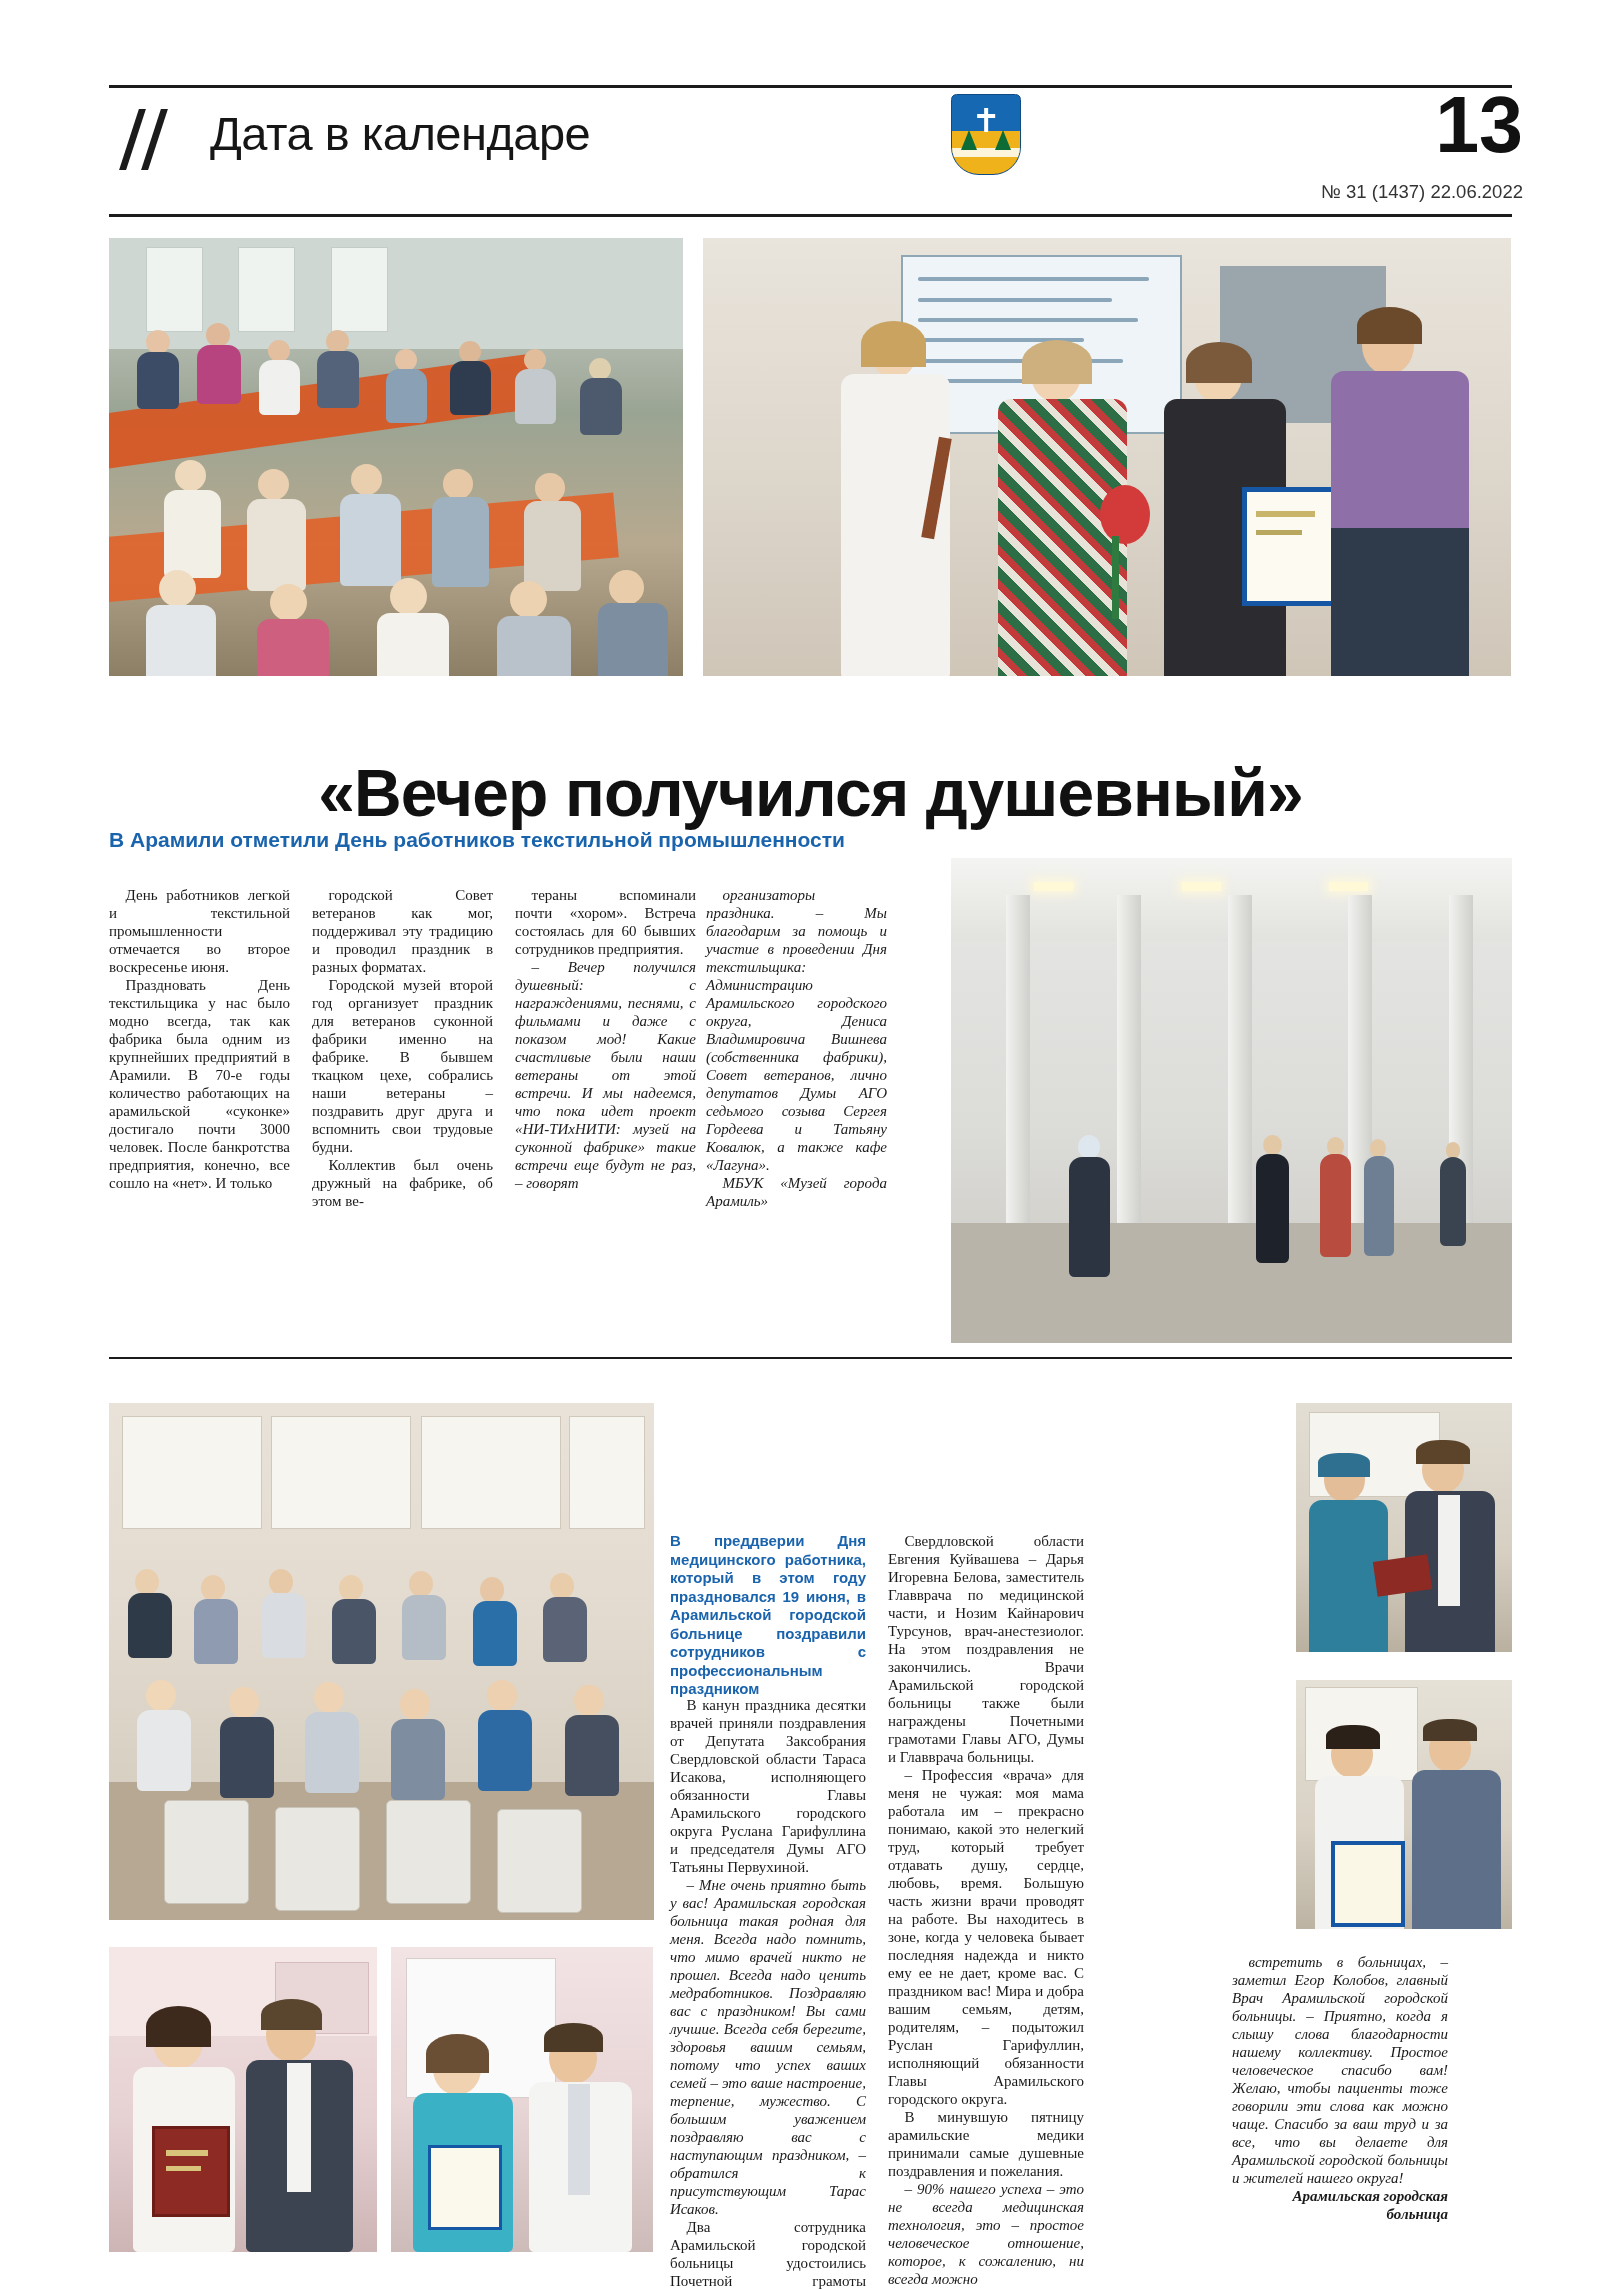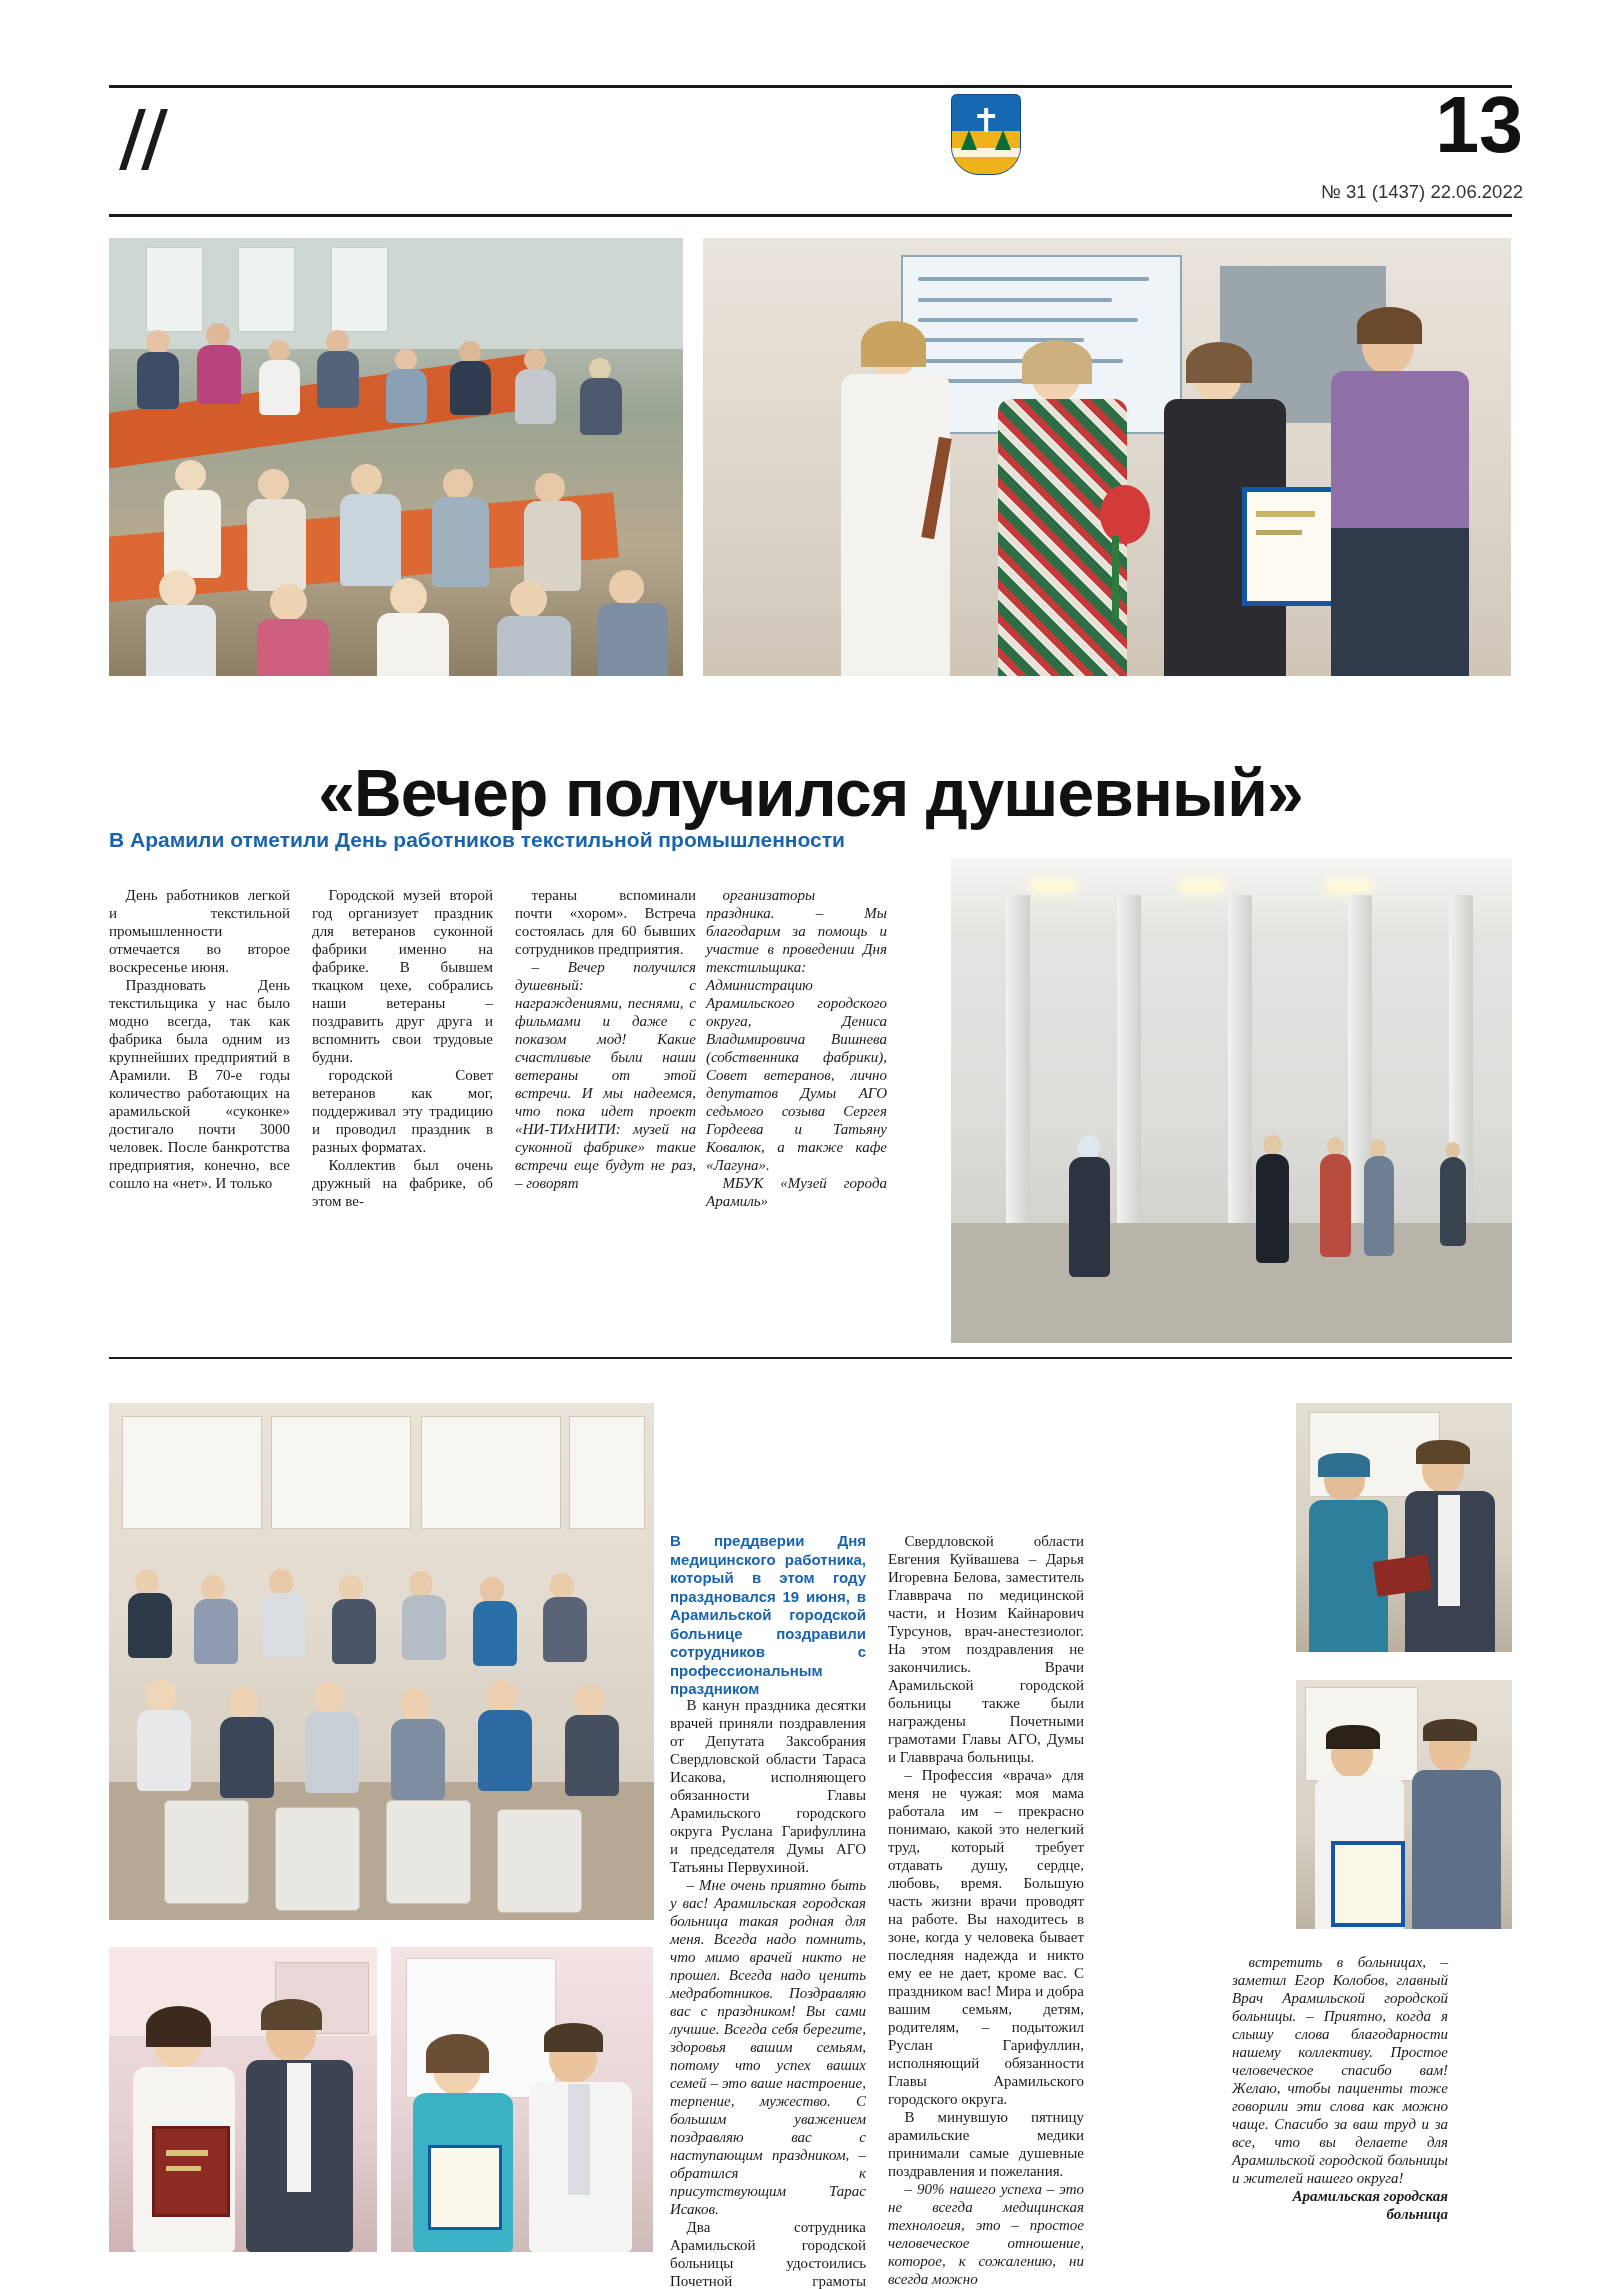--- a/index.html
+++ b/index.html
@@ -153,20 +153,21 @@
 <body>
 
 <div class="page">
 
   <div class="header">
     <div class="hdr-rule-top"></div>
     <div class="hdr-slashes">
       <span class="s1"></span>
         <span class="s2"></span>
     </div>
+    <div class="hdr-title">Дата в календаре</div>
 
     <div class="masthead">
       <div class="coat">
         <div class="cross"></div>
         <div class="wave"></div>
         <div class="tree"></div>
         <div class="tree2"></div>
       </div>
     </div>
     <div class="page-num">13</div>
@@ -303,22 +304,22 @@
 
   <h1 class="headline1">«Вечер получился душевный»</h1>
   <h2 class="sub1">В Арамили отметили День работников текстильной промышленности</h2>
 
   <div class="cols1">
     <div class="col" style="width:181px;margin-right:22px;">
       <p>День работников легкой и текстильной промышленности отмечается во второе воскресенье июня.</p>
       <p>Праздновать День текстильщика у нас было модно всегда, так как фабрика была одним из крупнейших предприятий в Арамили. В 70-е годы количество работающих на арамильской «суконке» достигало почти 3000 человек. После банкротства предприятия, конечно, все сошло на «нет». И только</p>
     </div>
     <div class="col" style="width:181px;margin-right:22px;">
+      <p>городской Совет ветеранов как мог, поддерживал эту традицию и проводил праздник в разных форматах.</p>
       <p>Городской музей второй год организует праздник для ветеранов суконной фабрики именно на фабрике. В бывшем ткацком цехе, собрались наши ветераны – поздравить друг друга и вспомнить свои трудовые будни.</p>
-      <p>городской Совет ветеранов как мог, поддерживал эту традицию и проводил праздник в разных форматах.</p>
       <p>Коллектив был очень дружный на фабрике, об этом ве-</p>
     </div>
     <div class="col italic" style="width:181px;margin-right:10px;">
       <p style="font-style:normal;">тераны вспоминали почти «хором». Встреча состоялась для 60 бывших сотрудников предприятия.</p>
       <p>– Вечер получился душевный: с награждениями, песнями, с фильмами и даже с показом мод! Какие счастливые были наши ветераны от этой встречи. И мы надеемся, что пока идет проект «НИ-ТИхНИТИ: музей на суконной фабрике» такие встречи еще будут не раз, – говорят</p>
     </div>
     <div class="col italic" style="width:181px;">
       <p>организаторы праздника. – Мы благодарим за помощь и участие в проведении Дня текстильщика: Администрацию Арамильского городского округа, Дениса Владимировича Вишнева (собственника фабрики), Совет ветеранов, лично депутатов Думы АГО седьмого созыва Сергея Гордеева и Татьяну Ковалюк, а также кафе «Лагуна».</p>
       <p class="sig">МБУК «Музей города Арамиль»</p>
     </div>

